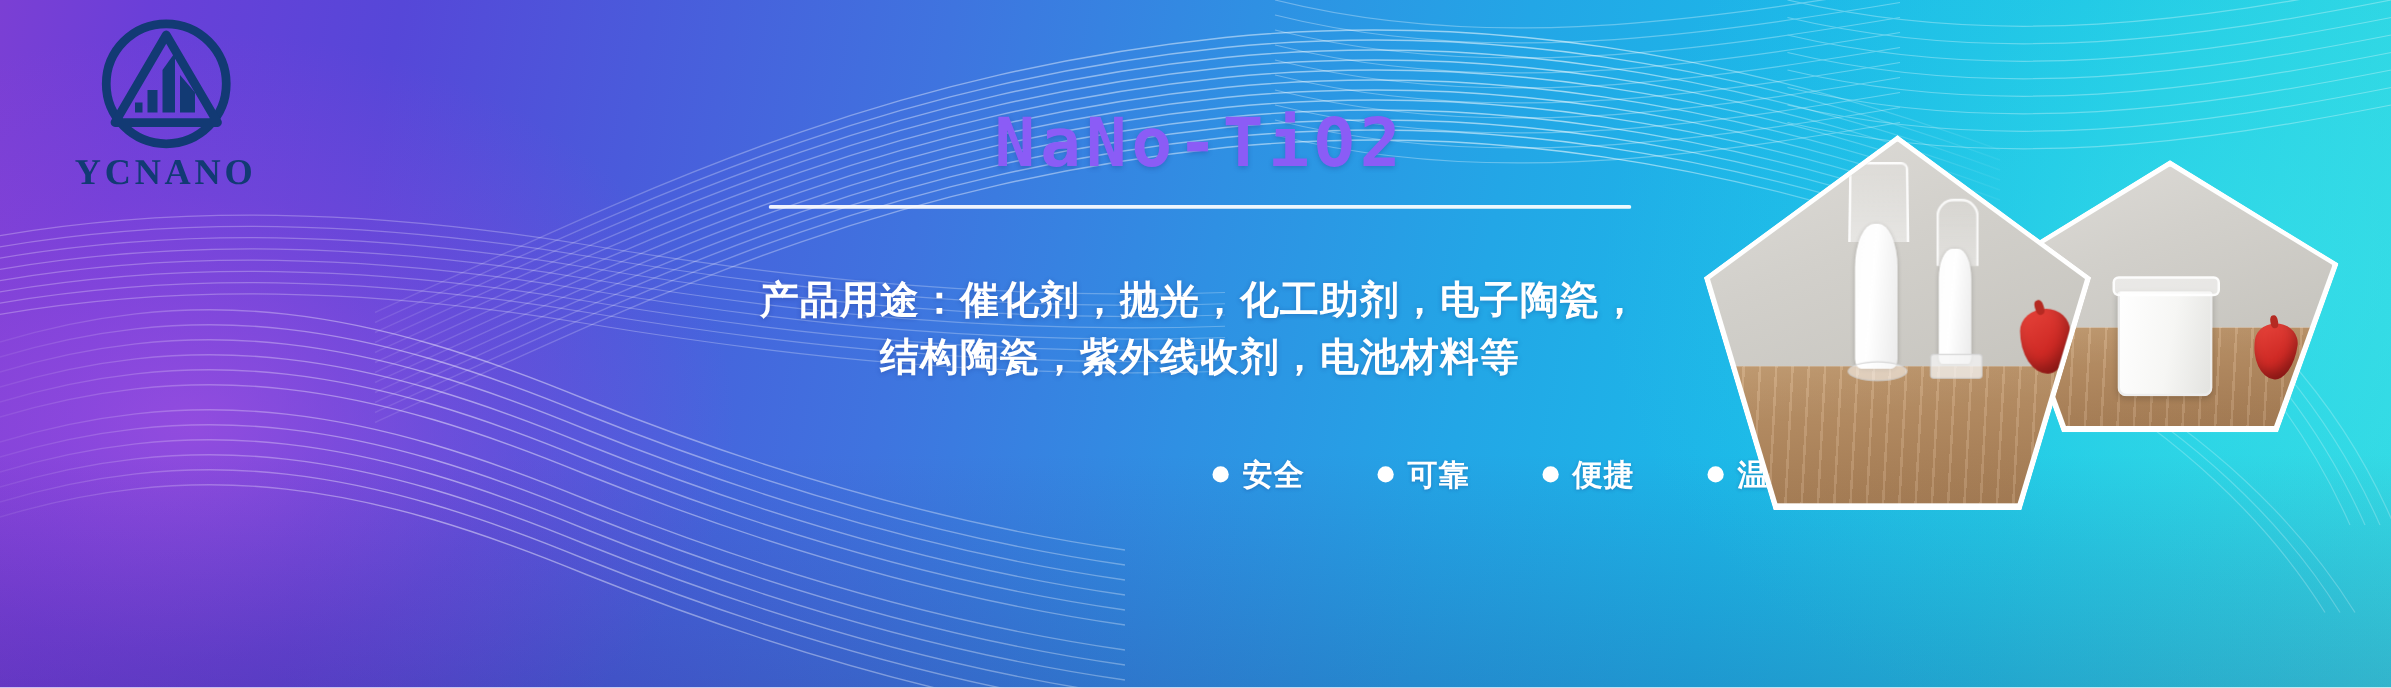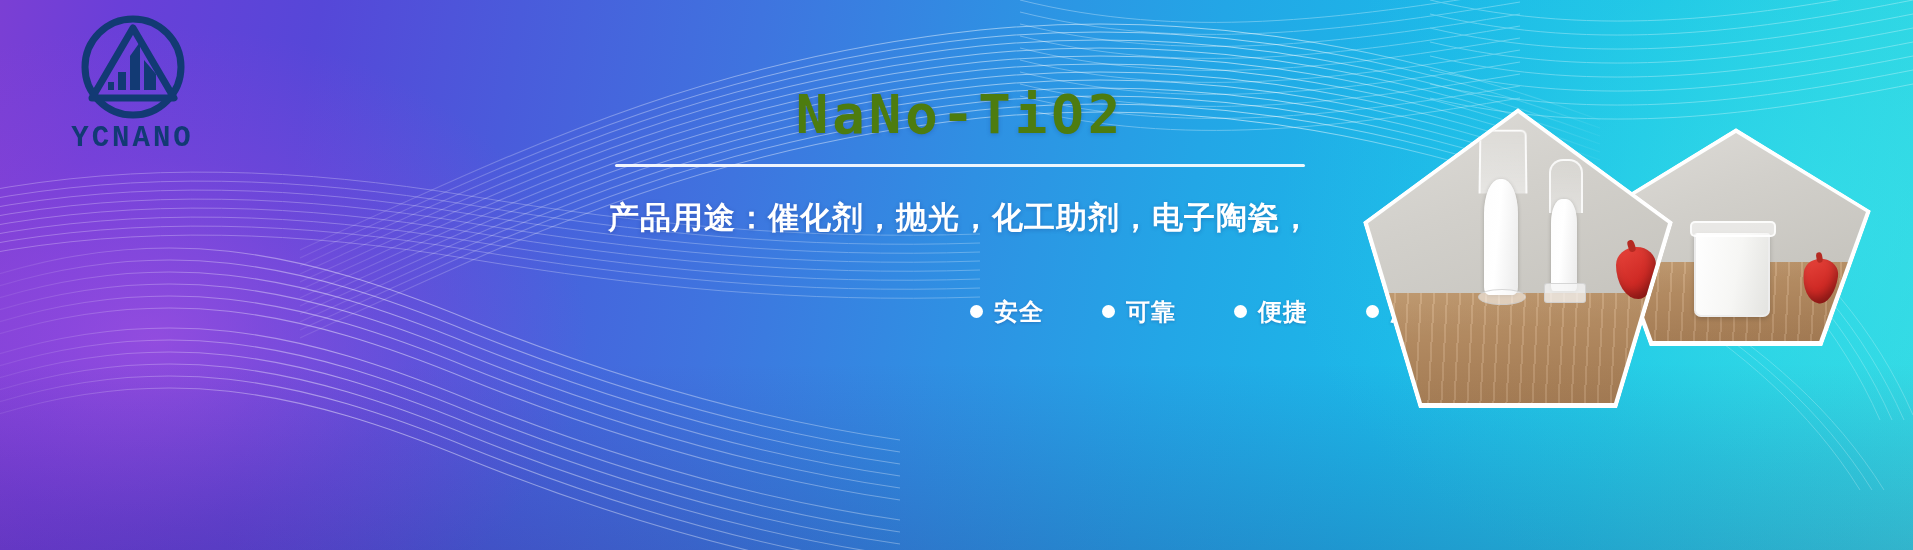--- a/index.html
+++ b/index.html
@@ -65,51 +65,51 @@
     width: 185px;
     text-align: center;
   }
   .logo-mark { width: 110px; height: 110px; margin: 0 auto; display: block; }
   .logo-word {
     margin-top: 2px;
     color: #123a74;
     font-size: 29px;
     font-weight: 700;
     letter-spacing: 3px;
-    font-family: Liberation Mono, monospace;
+    font-family: Liberation Serif, serif;
     line-height: 1;
   }
 
   
   .content {
     position: absolute;
     left: 480px; top: 0;
     width: 960px; height: 550px;
     text-align: center;
   }
   .title {
     margin: 0;
     padding-top: 88px;
-    color: #4d7c0f;
+    color: #8b5cf6;
     font-size: 54px;
     font-weight: 700;
     letter-spacing: 4px;
     font-family: "DejaVu Sans Mono", "Liberation Mono", monospace;
     line-height: 1;
     text-shadow: 0 1px 4px rgba(20,40,120,0.25);
   }
   .rule {
     width: 690px;
     height: 3px;
     margin: 22px auto 0 auto;
     background: rgba(255,255,255,0.92);
     border-radius: 2px;
   }
   .subtitle {
-    margin: 28px auto 0 auto;
+    margin: 50px auto 0 auto;
     width: 880px;
     color: #ffffff;
     font-size: 31px;
     font-weight: 700;
     line-height: 1.48;
     letter-spacing: 1px;
     text-shadow: 0 1px 4px rgba(20,40,120,0.3);
     text-align: center;
   }
   .features {
@@ -371,20 +371,21 @@
     <div class="logo-word">YCNANO</div>
   </div>
 
   <div class="content">
     <h1 class="title">NaNo-TiO2</h1>
 
     <div class="rule"></div>
 
     <div class="subtitle">
       <div>产品用途：催化剂，抛光，化工助剂，电子陶瓷，</div>
+      <div>结构陶瓷，紫外线收剂，电池材料等</div>
     </div>
 
     <div class="features">
       <div class="feature">
         <span class="dot"></span>
         <span>安全</span>
       </div>
       <div class="feature">
         <span class="dot"></span>
         <span>可靠</span>

